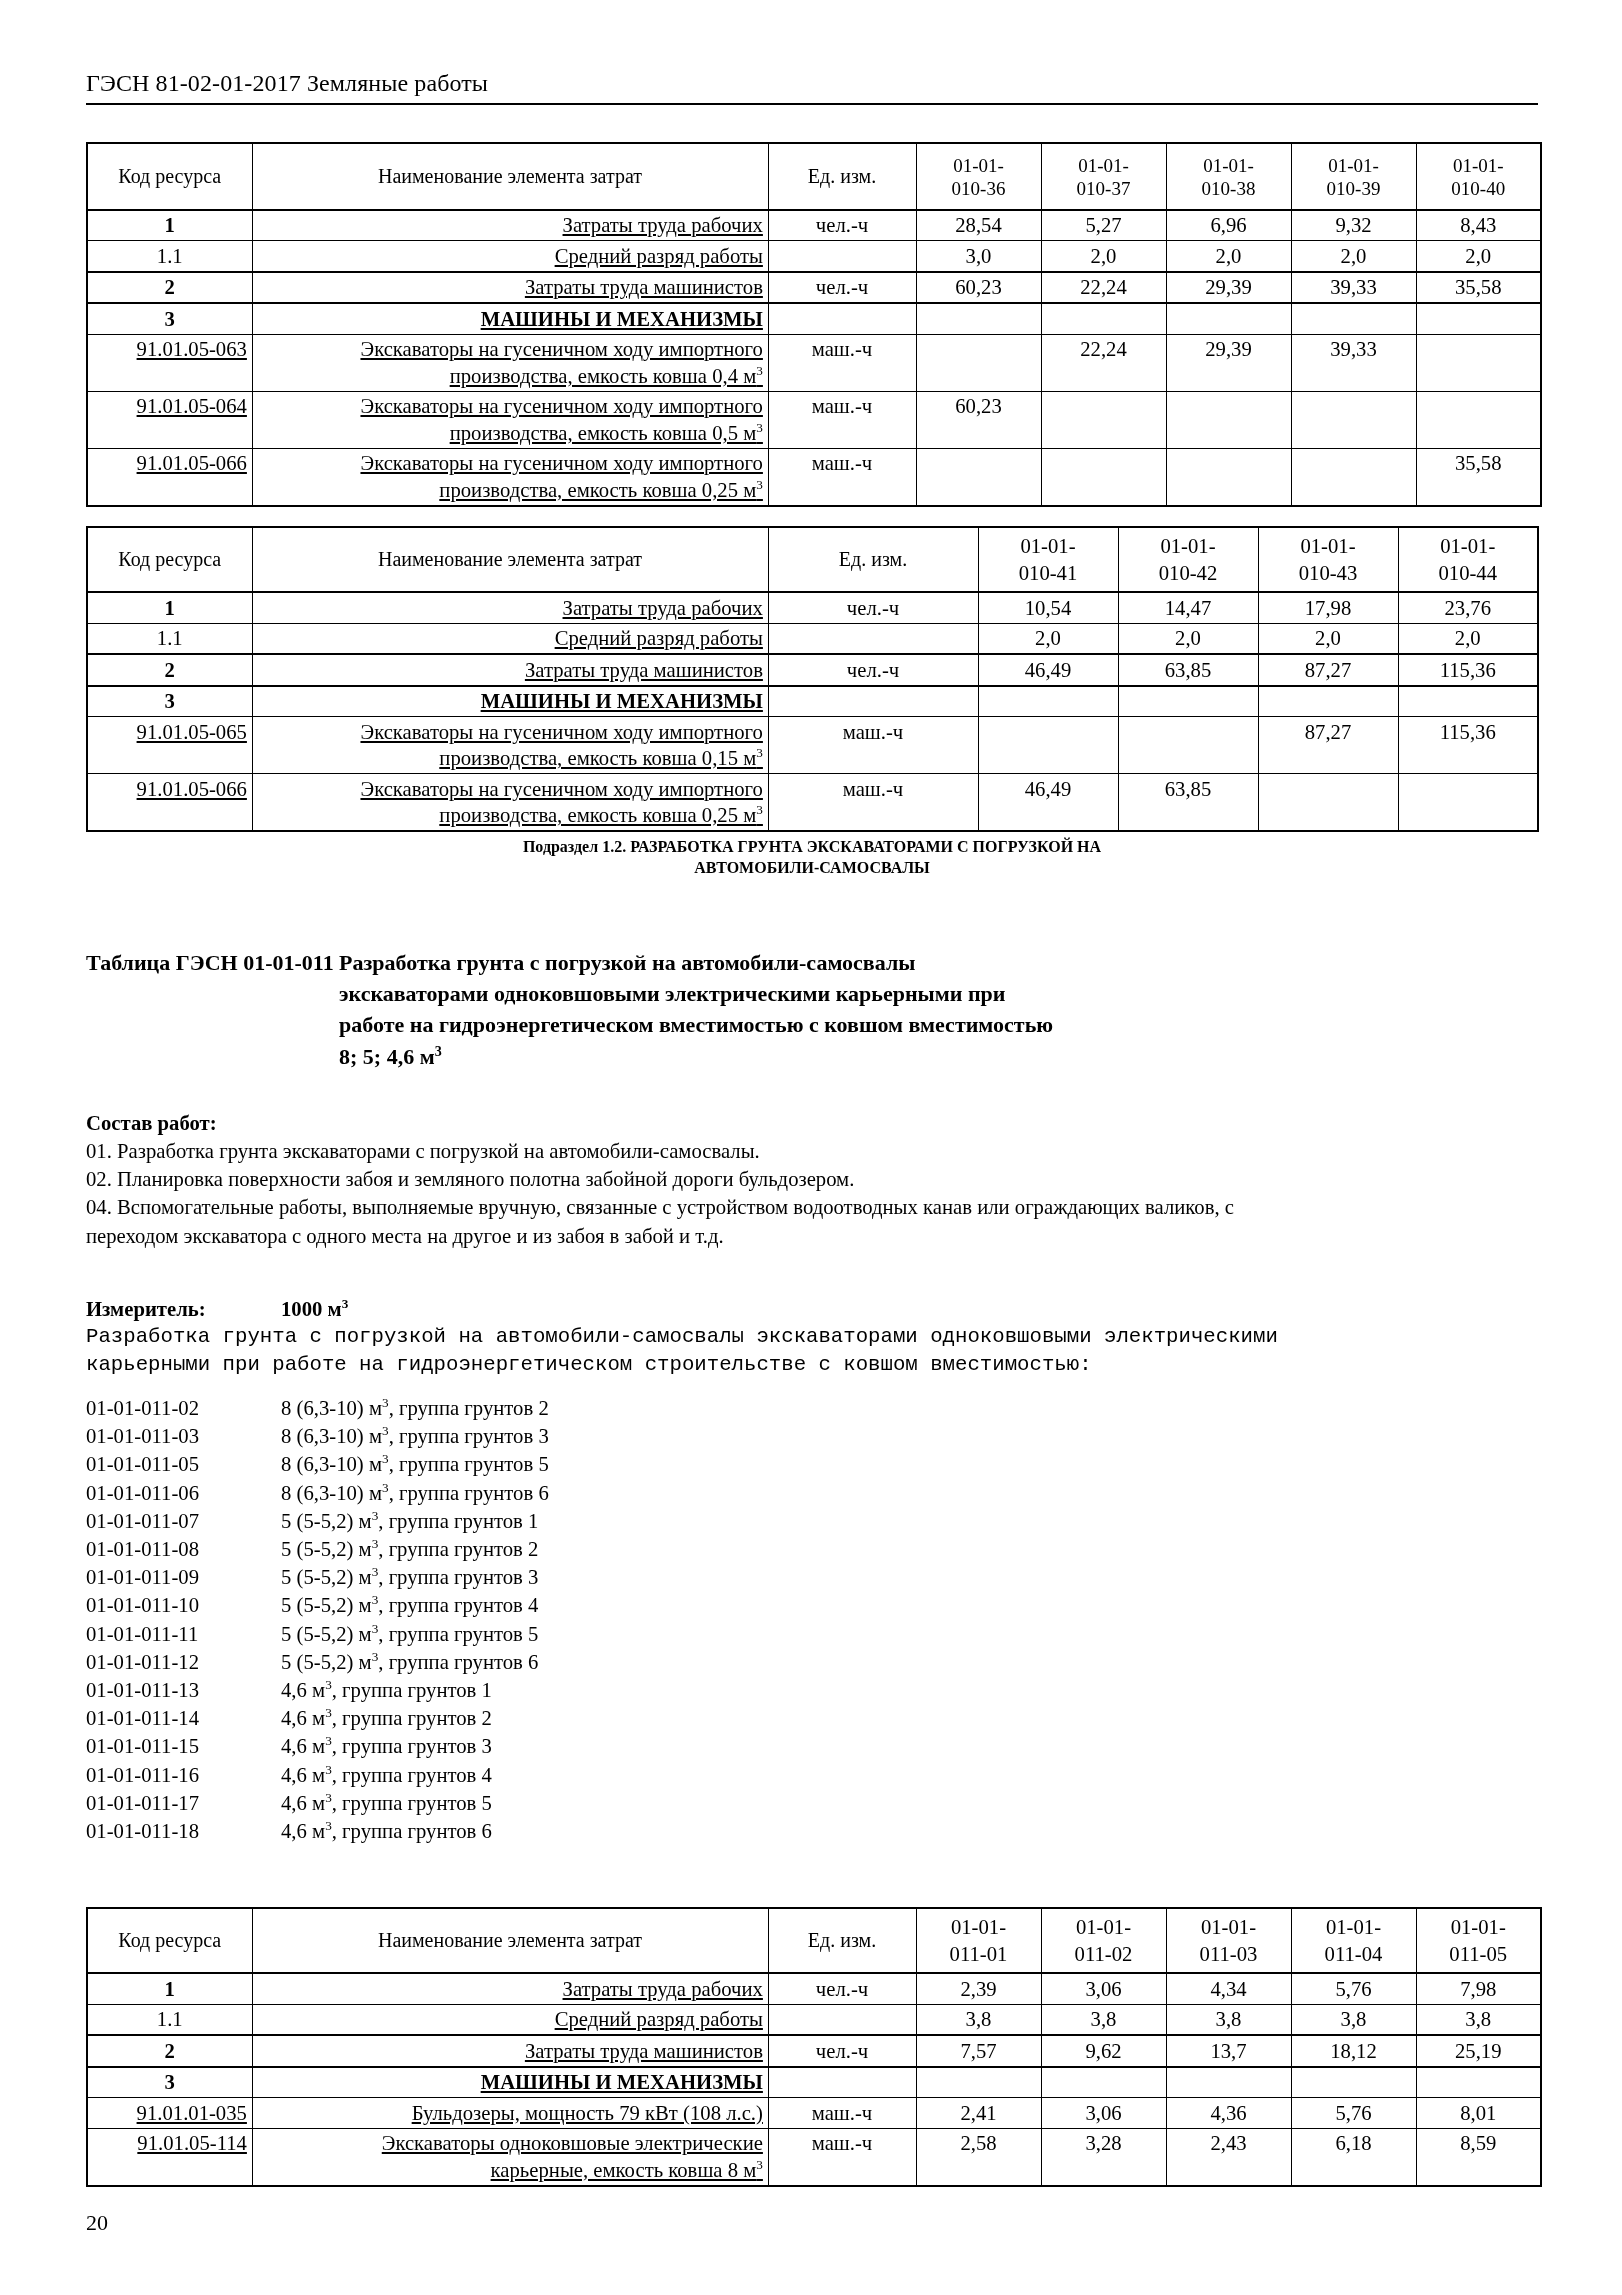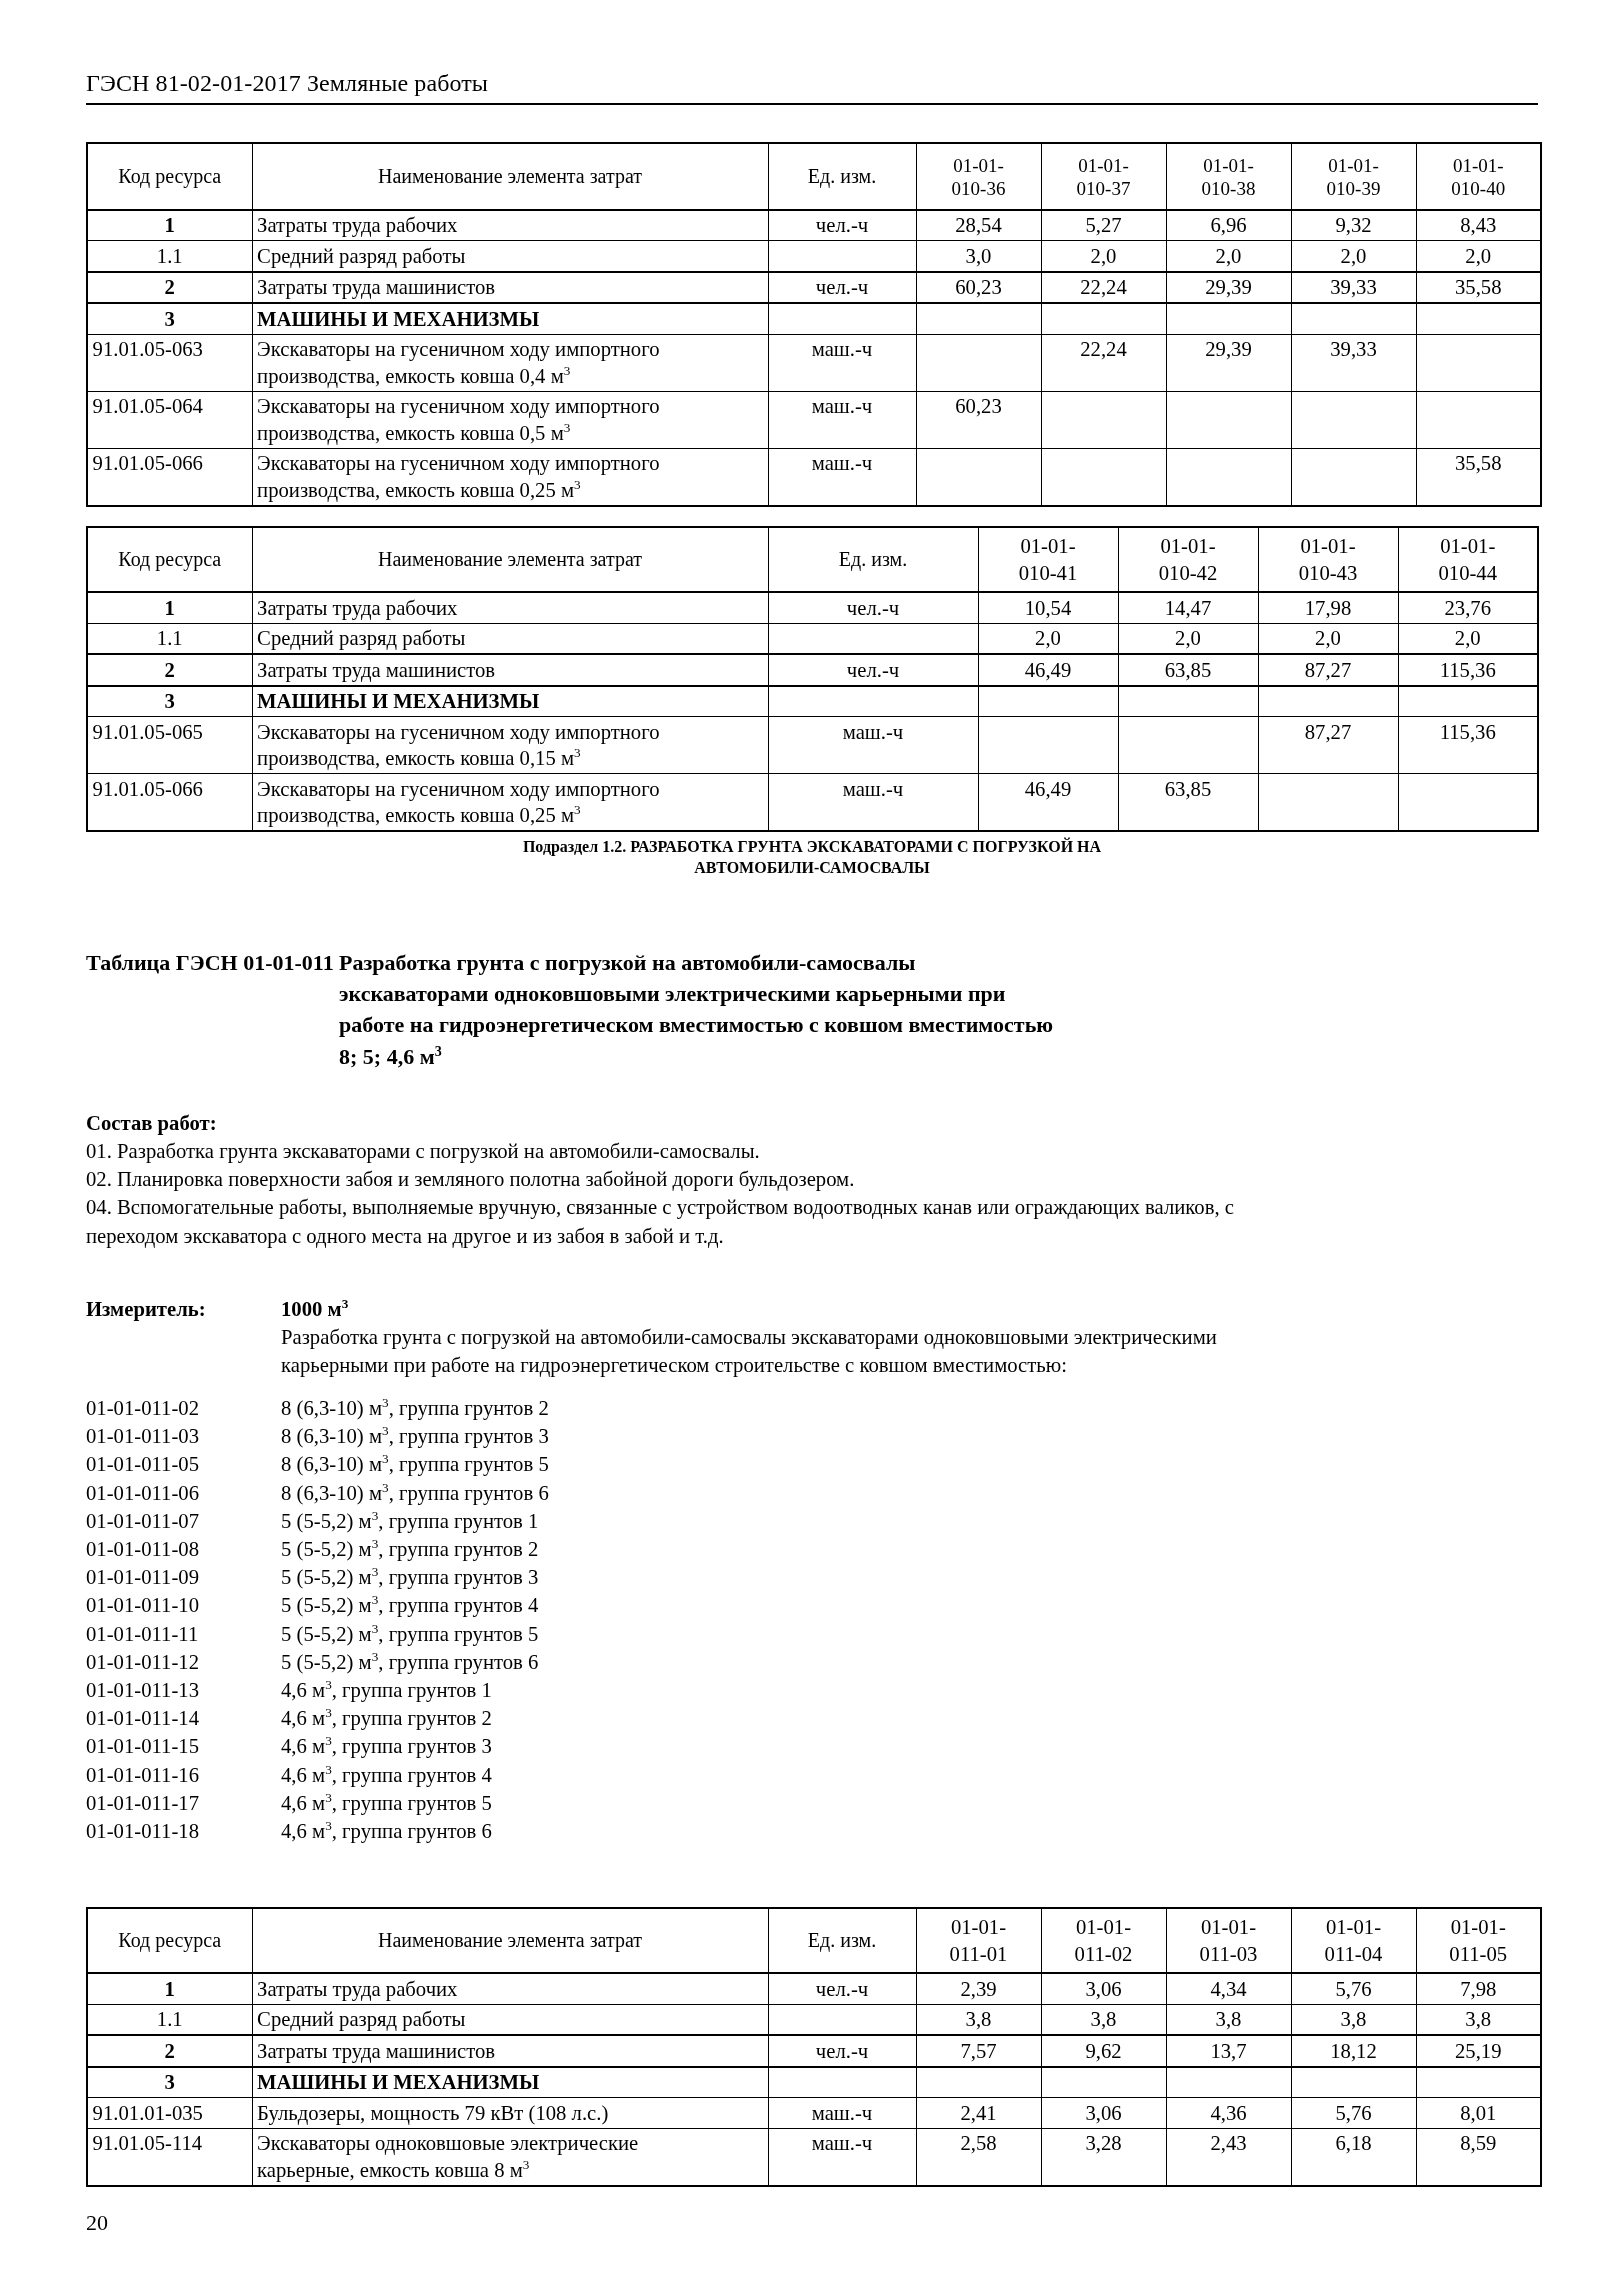--- a/index.html
+++ b/index.html
@@ -41,21 +41,21 @@
     width:1452px;
   }
   table.gesn td, table.gesn th {
     border:0.8px solid #000;
     padding:1.5px 4.6px;
     vertical-align:top;
     font-weight:normal;
     line-height:1.28;
   }
   table.gesn .c-center { text-align:center; }
-  table.gesn .c-left   { text-align:left; }
+  table.gesn .c-left   { text-align:right;text-decoration:underline; }
   table.gesn thead td {
     text-align:center;
     vertical-align:middle;
     height:60px;
     font-size:20px;
   }
   table.gesn thead td.codecell {
     font-size:19px;
     line-height:1.22;
     padding-top:3.1px;
@@ -116,23 +116,23 @@
     font-size:20.7px;
     line-height:1.36;
   }
   .izmer-row { display:block; }
   .izmer-label {
     display:inline-block; width:195px;
     font-weight:bold; vertical-align:top;
   }
   .izmer-value { display:inline-block; font-weight:bold; vertical-align:top; }
   .izmer-desc {
-    margin-left:195px;
     display:block;
     width:1194px;
+    font-family:Liberation Mono, monospace;
   }
   
   .codelist {
     position:absolute;
     left:86px; top:1394px; width:1452px;
     font-size:20.7px;
     line-height:1.363;
   }
   .codelist .row { display:block; white-space:nowrap; }
   .codelist .code { display:inline-block; width:195px; }

